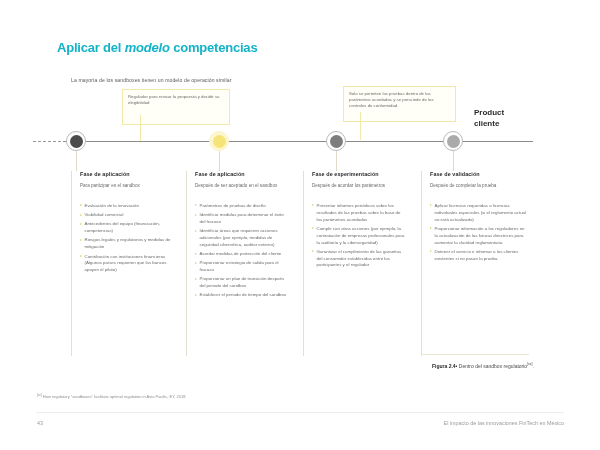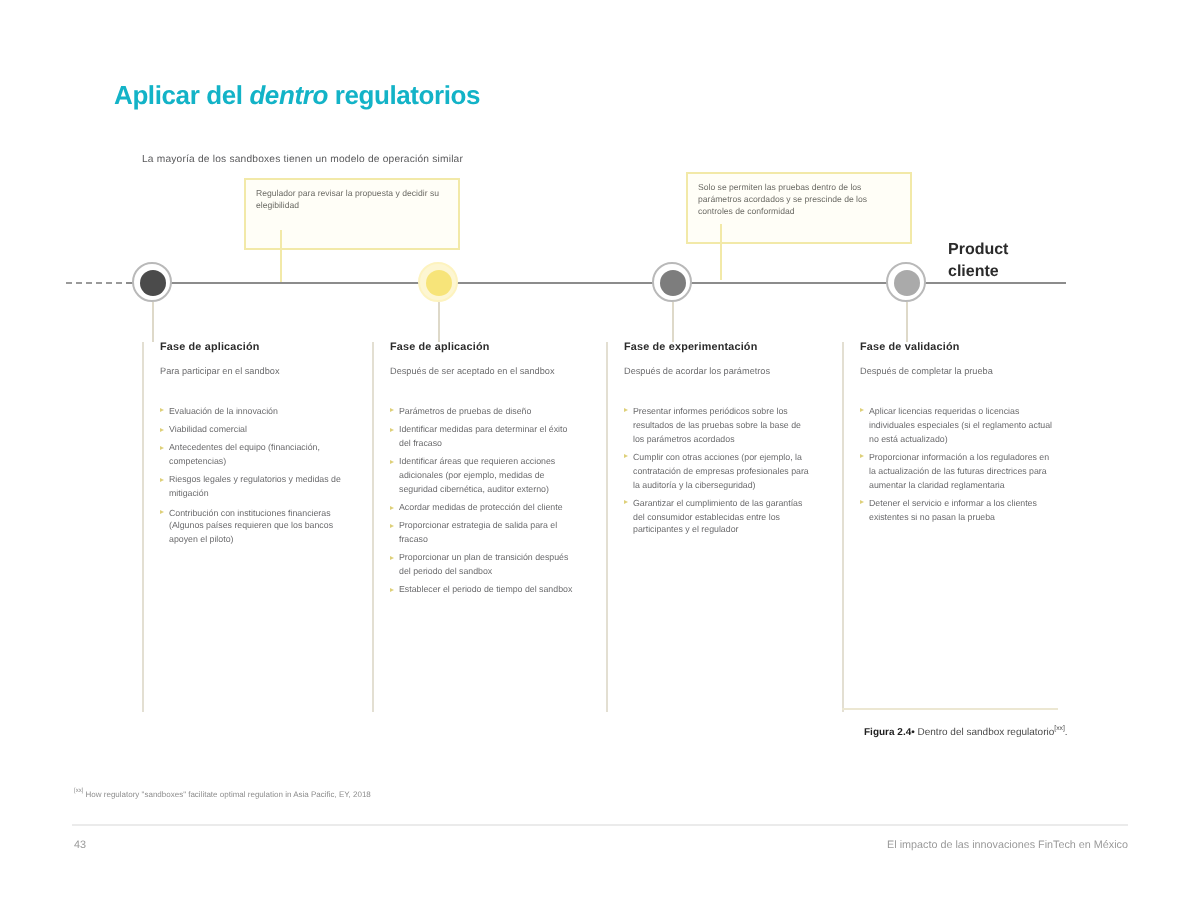--- a/index.html
+++ b/index.html
@@ -76,21 +76,21 @@
   #node-1 .dot{left:3.5px;top:3.5px;width:13px;height:13px;background:#4b4b4b;}
   #node-2{left:209px;top:131px;width:20px;height:20px;}
   #node-2 .ring{border-color:#fdf3bf;background:#fdf6d2;}
   #node-2 .dot{left:3.5px;top:3.5px;width:13px;height:13px;background:#f7e479;}
   #node-3{left:326px;top:131px;width:20px;height:20px;}
   #node-3 .dot{left:3.5px;top:3.5px;width:13px;height:13px;background:#7d7d7d;}
   #node-4{left:443px;top:131px;width:20px;height:20px;}
   #node-4 .dot{left:3.5px;top:3.5px;width:13px;height:13px;background:#aaaaaa;}
 
   .product-launch{
-    position:absolute;left:474px;top:120px;
+    position:absolute;left:474px;top:108px;
     font-size:8px;font-weight:bold;color:#2b2b2b;
     line-height:1.35;
   }
 
   
   .drop{
     position:absolute;width:0;border-left:0.8px solid #ded9c9;
   }
   #drop-1{left:76px;top:151px;height:20px;}
   #drop-2{left:219px;top:151px;height:20px;}
@@ -169,21 +169,21 @@
     position:absolute;right:36px;top:420px;
     font-size:5.4px;color:#9a9a9a;
   }
 </style>
 </head>
 <body>
 
 <div class="page">
 
   <div class="title">
-    <span>Aplicar del </span><span class="ital">dentro</span><span> regulatorios</span>
+    <span>Aplicar del </span><span class="ital">modelo</span><span> competencias</span>
   </div>
 
   <div class="intro">La mayoría de los sandboxes tienen un modelo de operación similar</div>
 
   <div class="callout" id="callout-1">Regulador para revisar la propuesta y decidir su elegibilidad</div>
   <div class="callout-stem" id="stem-1"></div>
 
   <div class="callout" id="callout-2">Solo se permiten las pruebas dentro de los parámetros acordados y se prescinde de los controles de conformidad</div>
   <div class="callout-stem" id="stem-2"></div>
 

